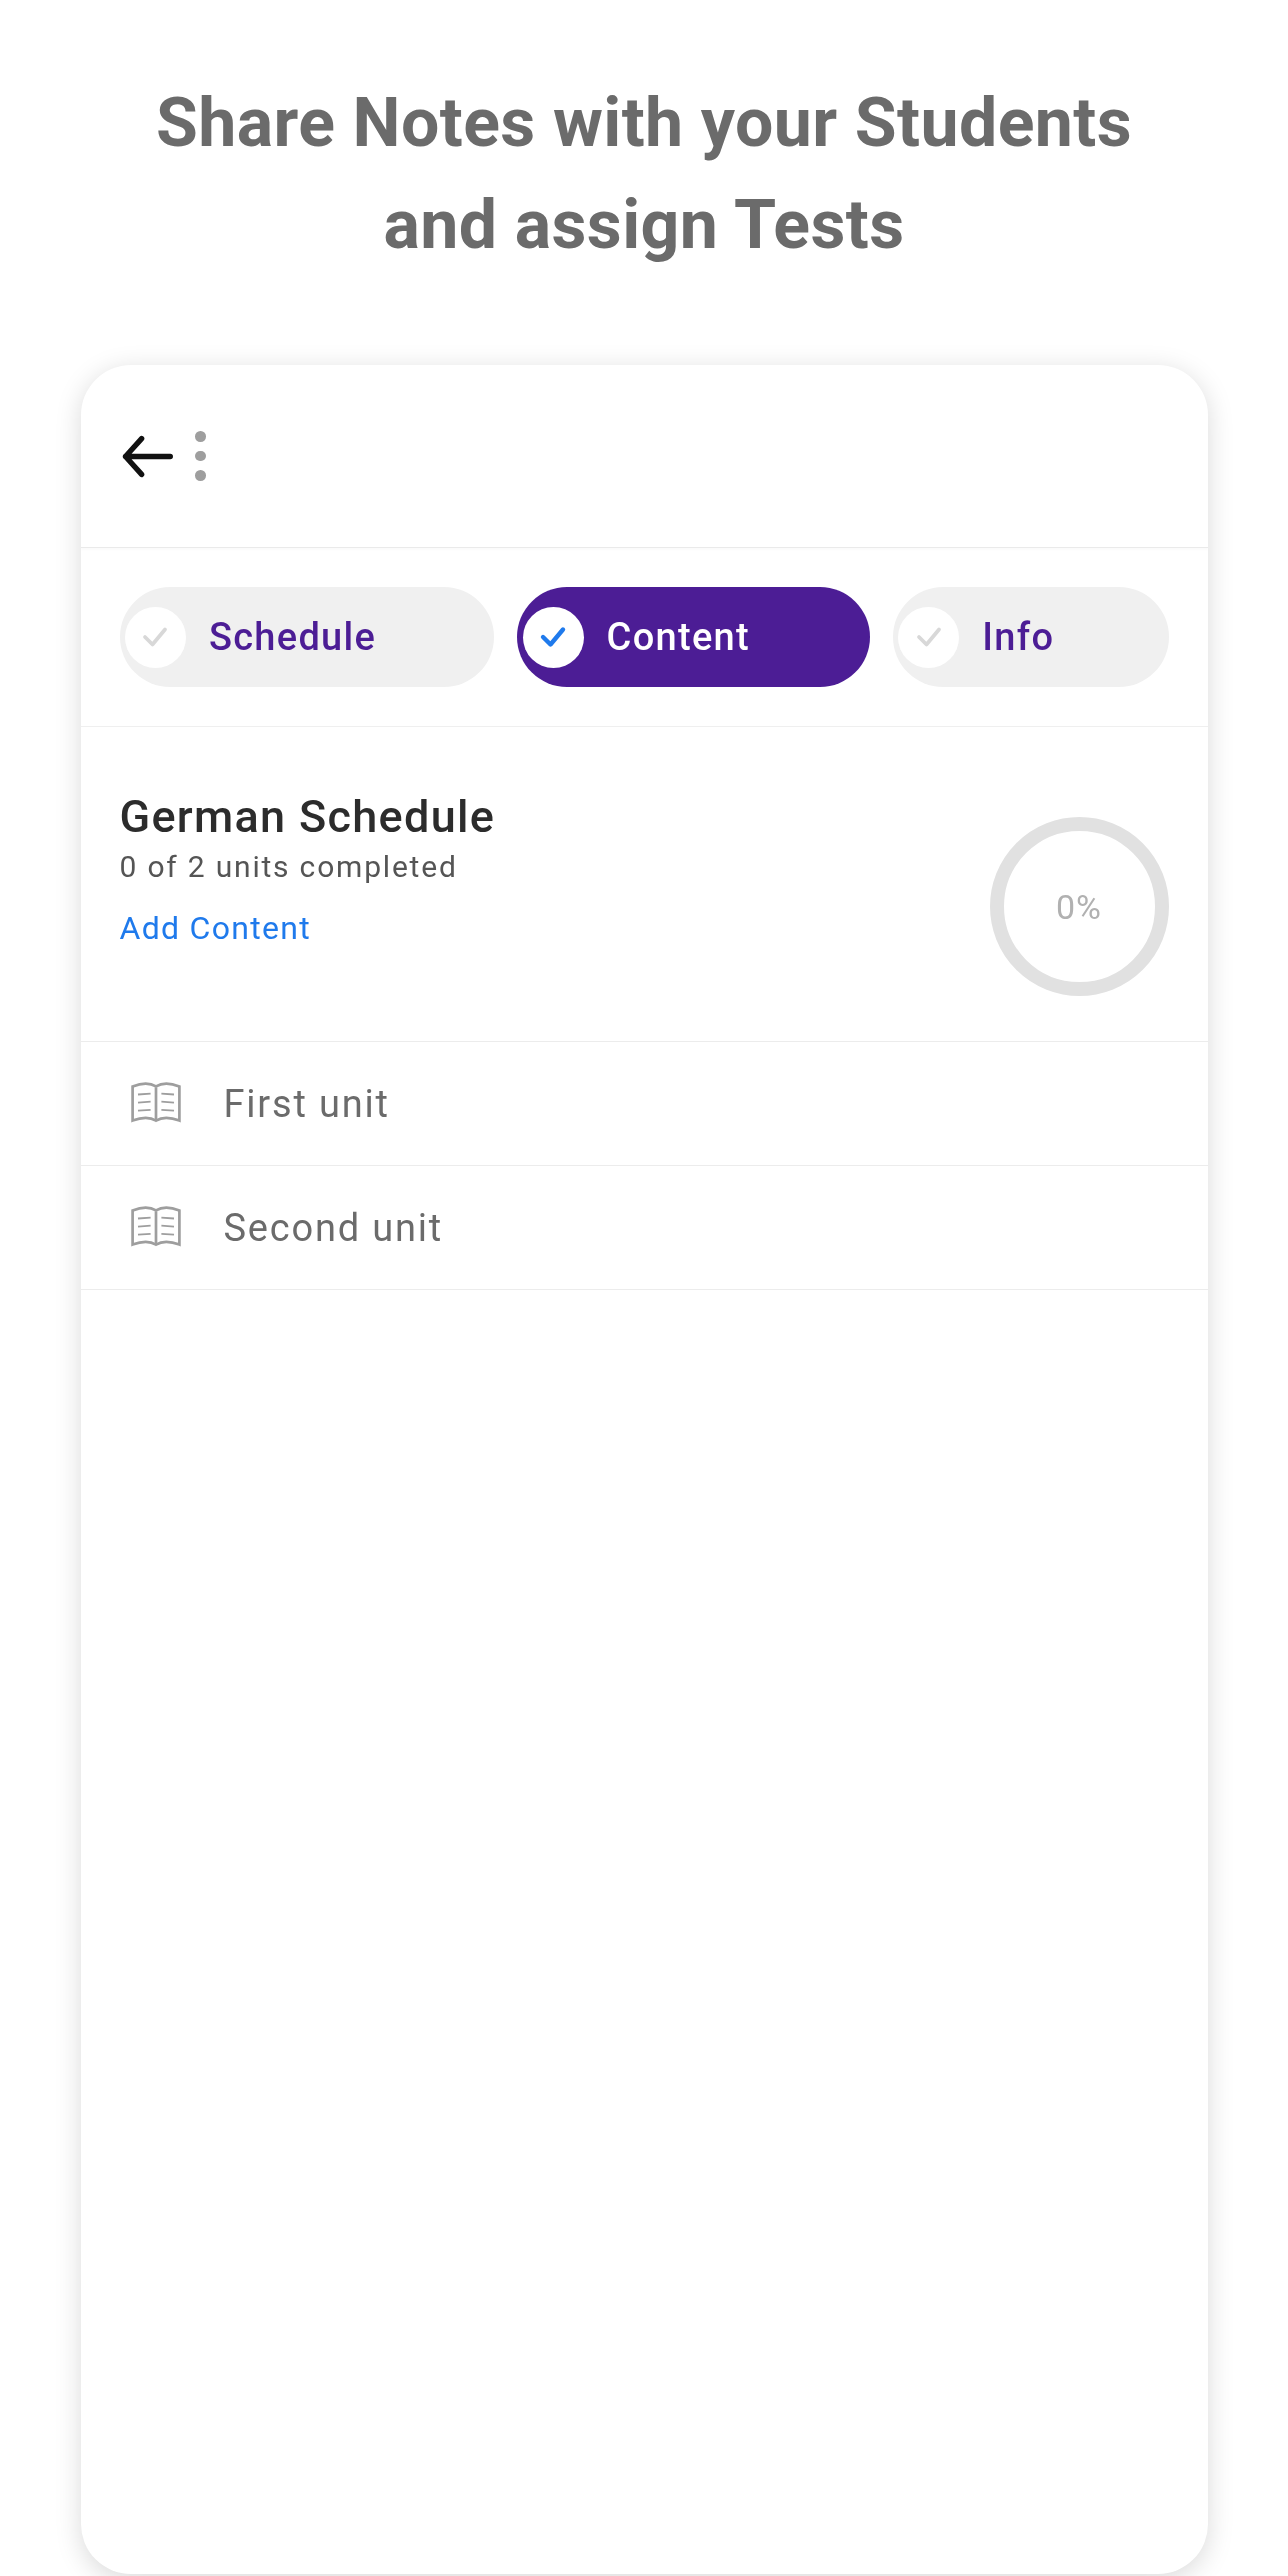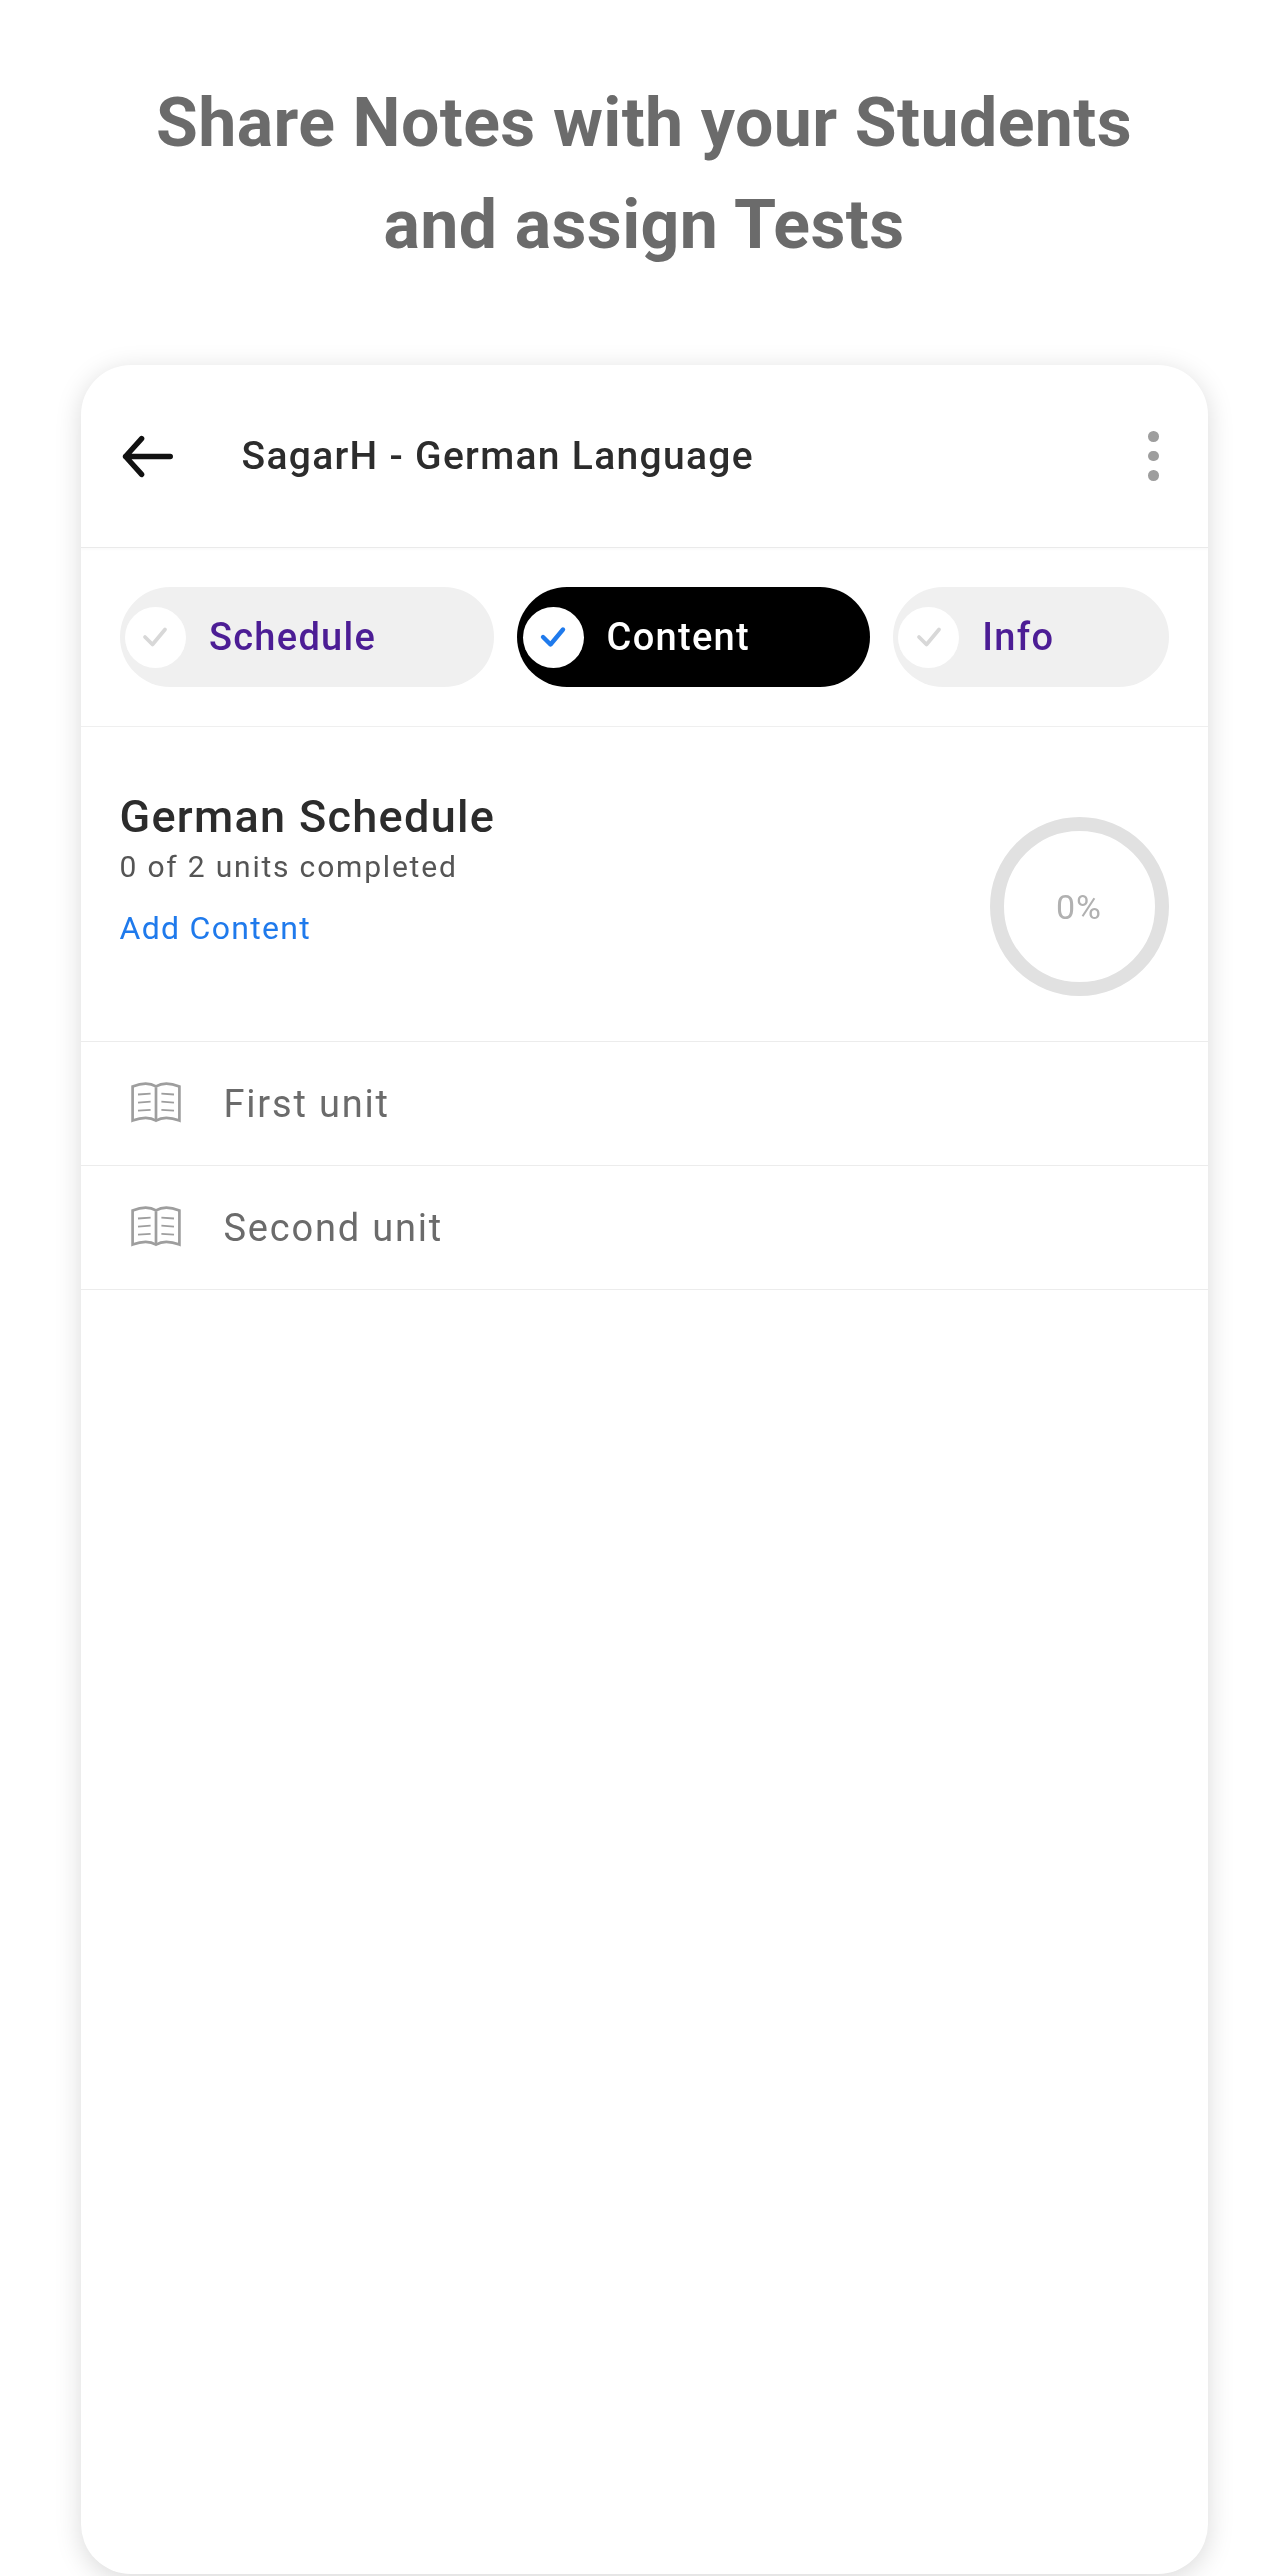--- a/index.html
+++ b/index.html
@@ -81,21 +81,21 @@
     border-radius: 54px;
     padding: 5.4px 39px 5.4px 5.4px;
     gap: 23px;
     background: #f0f0f0;
     height: 100px;
   }
   .tab-pill.schedule { flex: 1.5; }
   .tab-pill.content { flex: 1.4; }
   .tab-pill.info { flex: 1.05; }
   .tab-pill.active {
-    background: #000000;
+    background: #4c1d95;
   }
   .tab-check {
     width: 61px;
     height: 61px;
     border-radius: 50%;
     background: #ffffff;
     display: flex;
     align-items: center;
     justify-content: center;
     flex-shrink: 0;
@@ -173,21 +173,20 @@
 </div>
 
 <div class="phone-frame">
 
   <div class="app-header">
     <div class="back-btn">
       <svg width="54" height="43" viewBox="0 0 60 48">
         <path d="M24 4 L6 24 L24 44 M6 24 L56 24" stroke="#111" stroke-width="6" fill="none" stroke-linecap="round" stroke-linejoin="round"></path>
       </svg>
     </div>
-    <div class="app-title">SagarH - German Language</div>
     <div class="more-btn">
       <span class="more-dot"></span>
       <span class="more-dot"></span>
       <span class="more-dot"></span>
     </div>
   </div>
 
   <div class="tabs-row">
     <div class="tab-pill schedule">
       <span class="tab-check">

